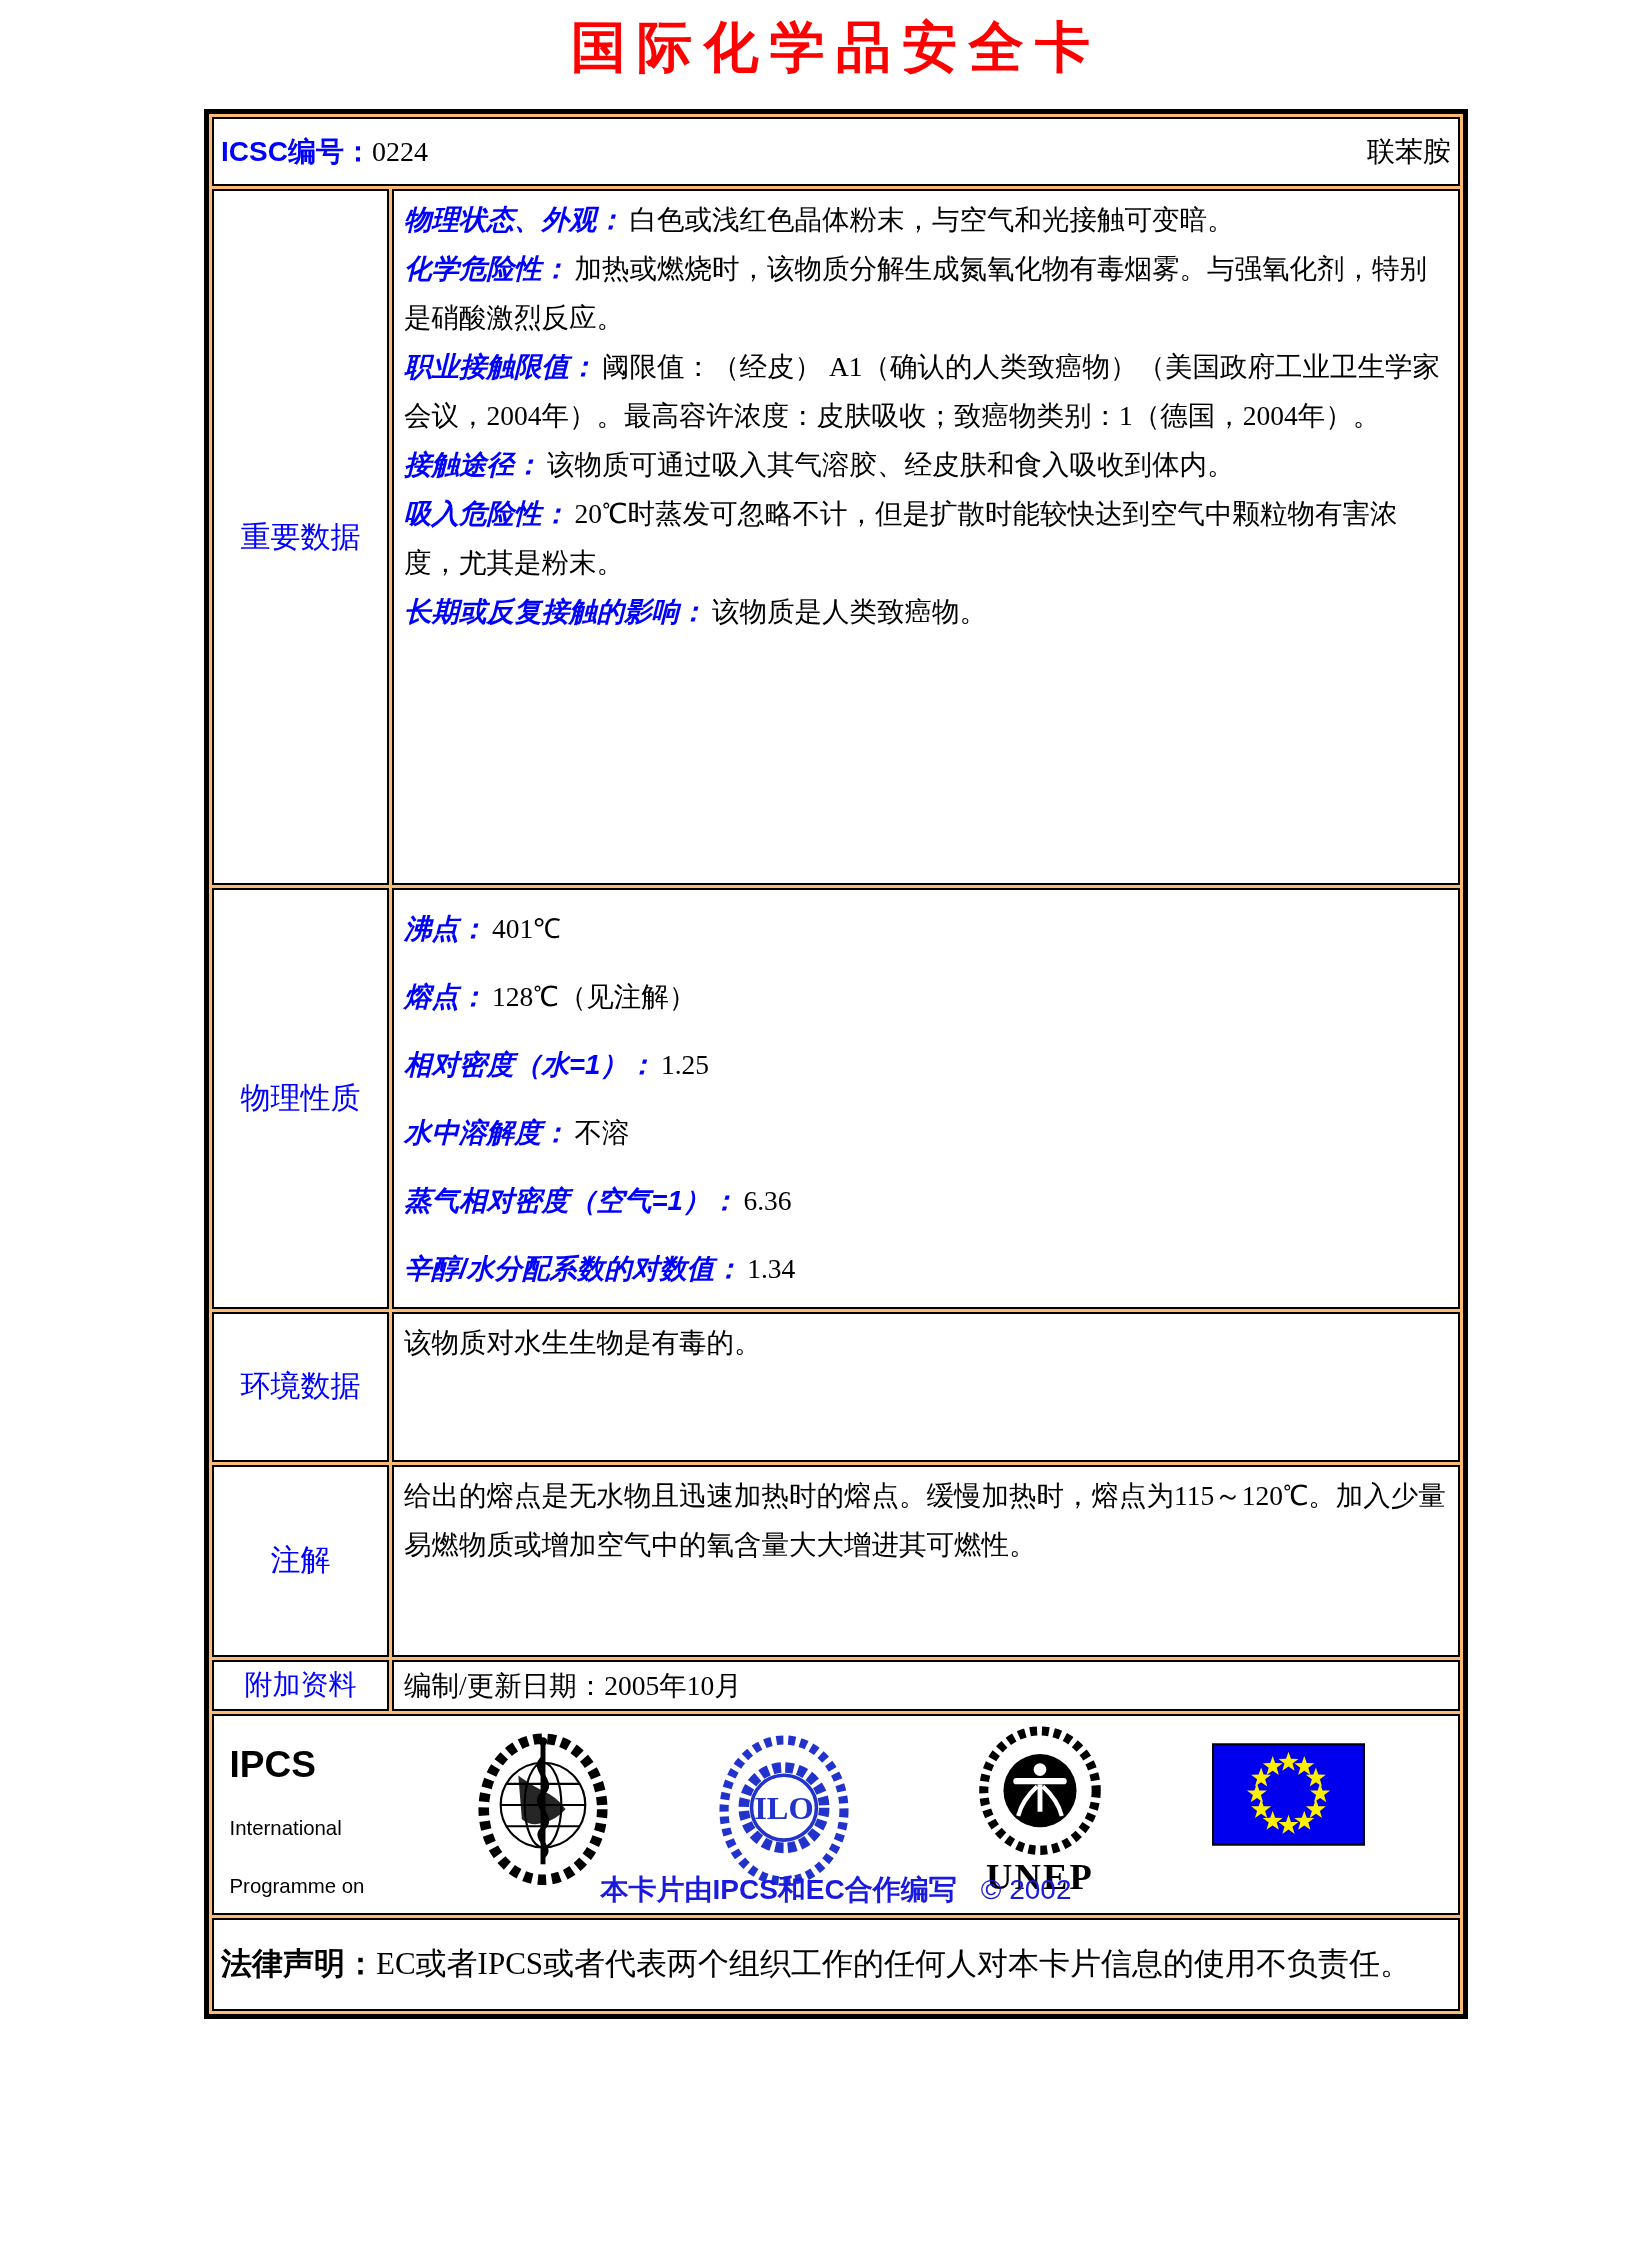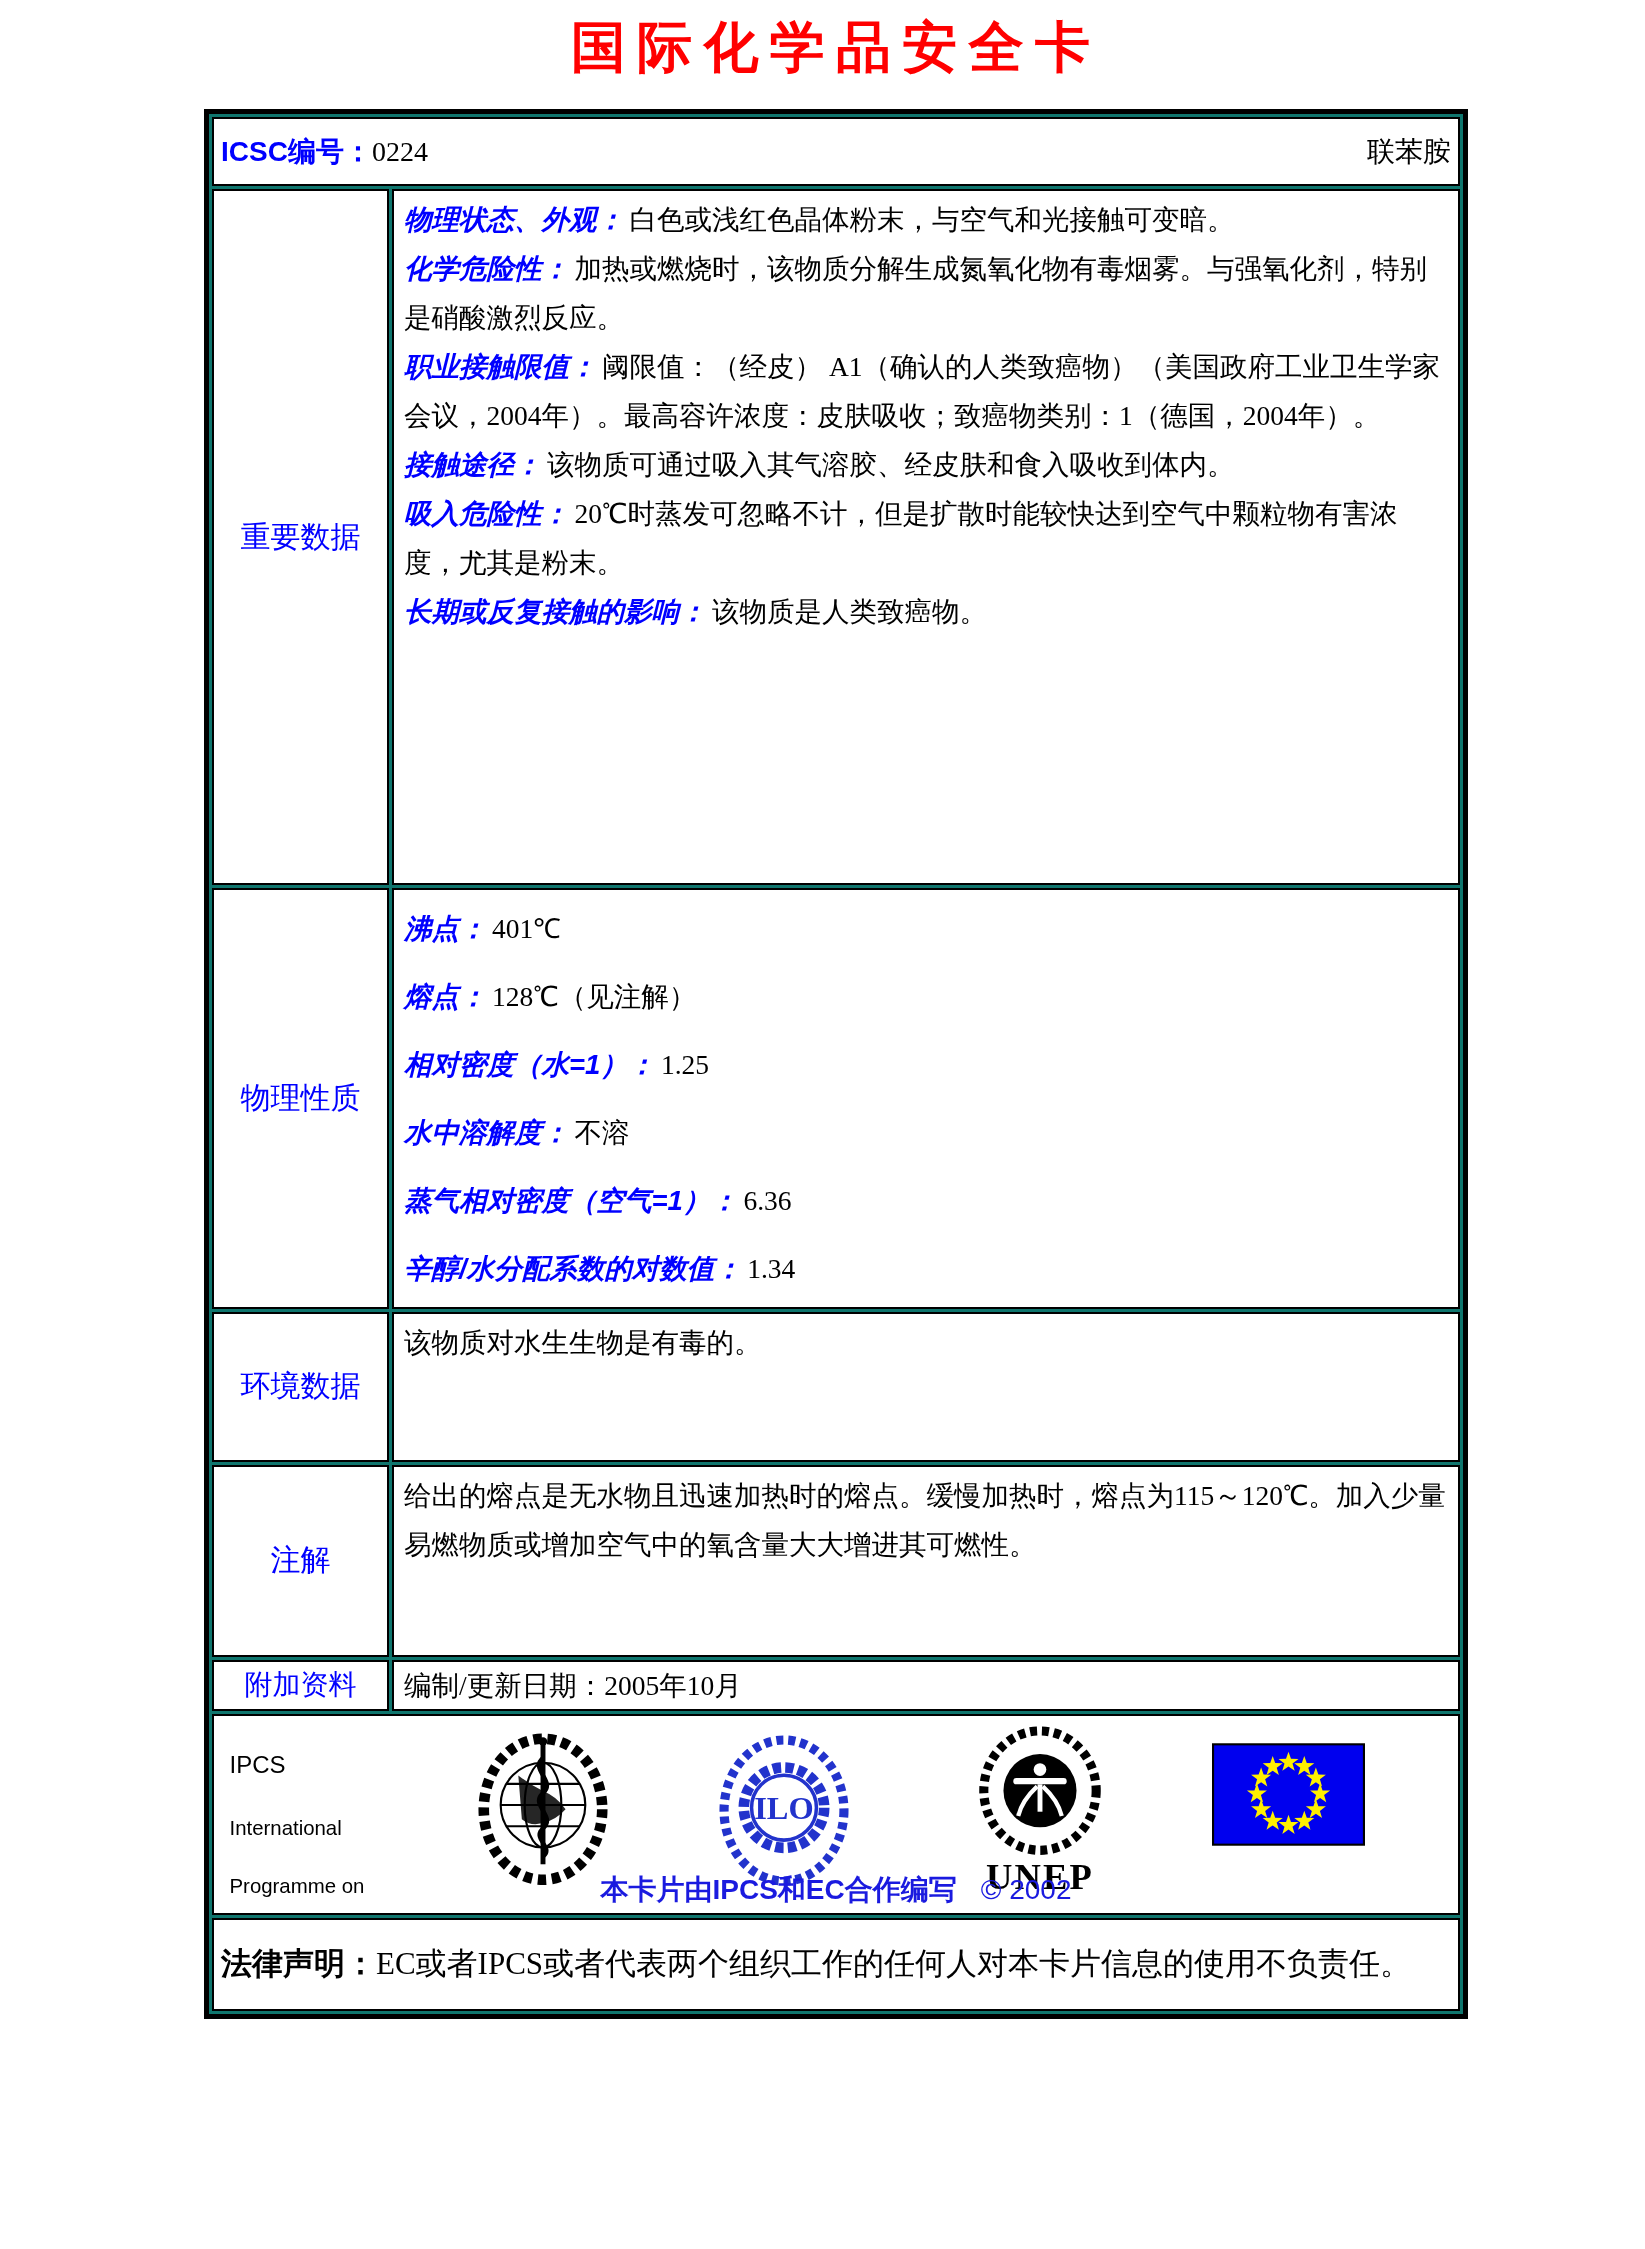--- a/index.html
+++ b/index.html
@@ -9,21 +9,21 @@
   }
   .page-title {
     position:absolute; left:204px; top:11.3px; width:1264px;
     text-align:center; font-size:55px; font-weight:bold;
     letter-spacing:11.3px; color:#ff0000;
     font-family:"Liberation Serif", serif; white-space:nowrap;
   }
   table.card {
     position:absolute; left:204px; top:109px; width:1264px;
     border:5px solid #000; border-collapse:separate; border-spacing:3.5px;
-    background:#0f766e; table-layout:fixed;
+    background:#fdba74; table-layout:fixed;
   }
   td { border:2.1px solid #000; background:#fff; padding:0; overflow:hidden; }
   .header-cell { height:65px; vertical-align:middle; font-size:28px; padding:0 7px; }
   .icsc-label { color:#0000ff; font-weight:bold; font-family:"Liberation Sans", sans-serif; }
   .icsc-number { color:#000; }
   .chem-name { float:right; color:#000; }
   .label-cell {
     text-align:center; vertical-align:middle; color:#0000ff;
     font-family:"Liberation Sans", sans-serif; font-size:30px;
   }
@@ -33,21 +33,21 @@
   .env-cell       { height:138px; line-height:49px; }
   .notes-cell     { height:179px; line-height:49px; }
   .add-cell       { height:39px;  line-height:39px; }
   .term {
     color:#0000ff; font-weight:bold;
     font-family:"Liberation Sans", sans-serif; margin-right:5.6px;font-style:italic;
   }
   .desc { color:#000; }
   .logos-cell { height:197px; position:relative; vertical-align:top; }
   .ipcs-block { position:absolute; left:15.5px; top:30px; font-family:"Liberation Sans", sans-serif; }
-  .ipcs-acronym { font-size:24px; font-weight:normal; line-height:37px; }
+  .ipcs-acronym { font-size:37px; font-weight:bold; line-height:37px; }
   .ipcs-line { font-size:20.4px; line-height:26px;margin-top:32px; }
   .logo { position:absolute; }
   .logo-who  { left:262px; top:10px; }
   .logo-ilo  { left:503px; top:14px; }
   .logo-unep { left:752px; top:10px; }
   .logo-eu   { left:998px; top:27px; }
   .footer-caption {
     position:absolute; left:0; bottom:4.2px; width:100%; text-align:center;
     font-size:28px; color:#1a1adf; font-family:"Liberation Sans", sans-serif;
   }

